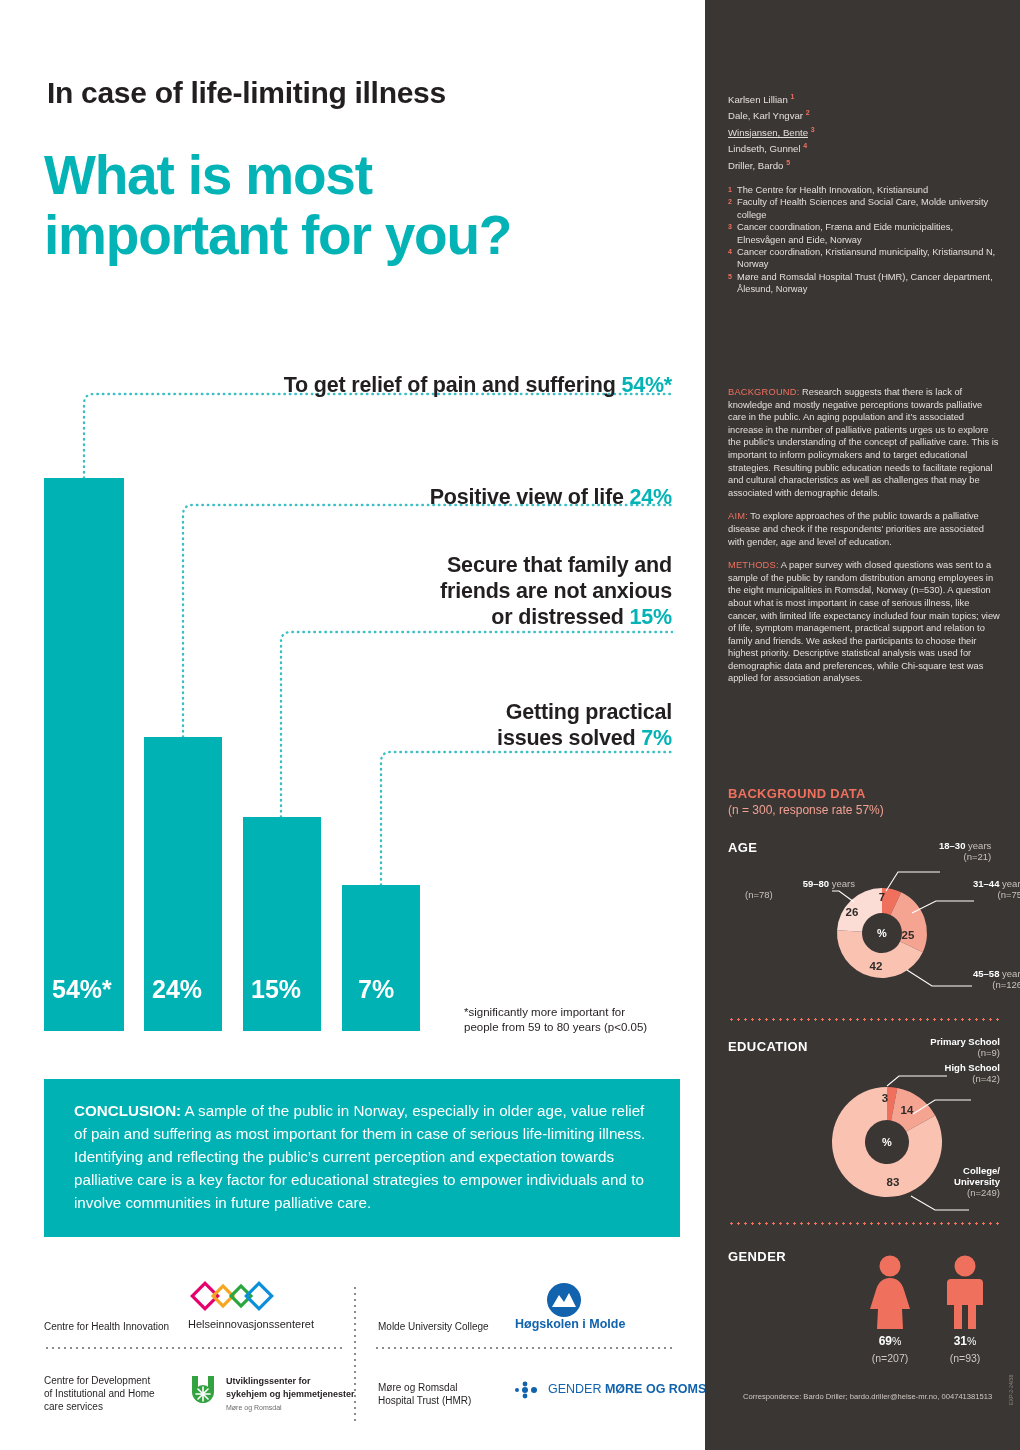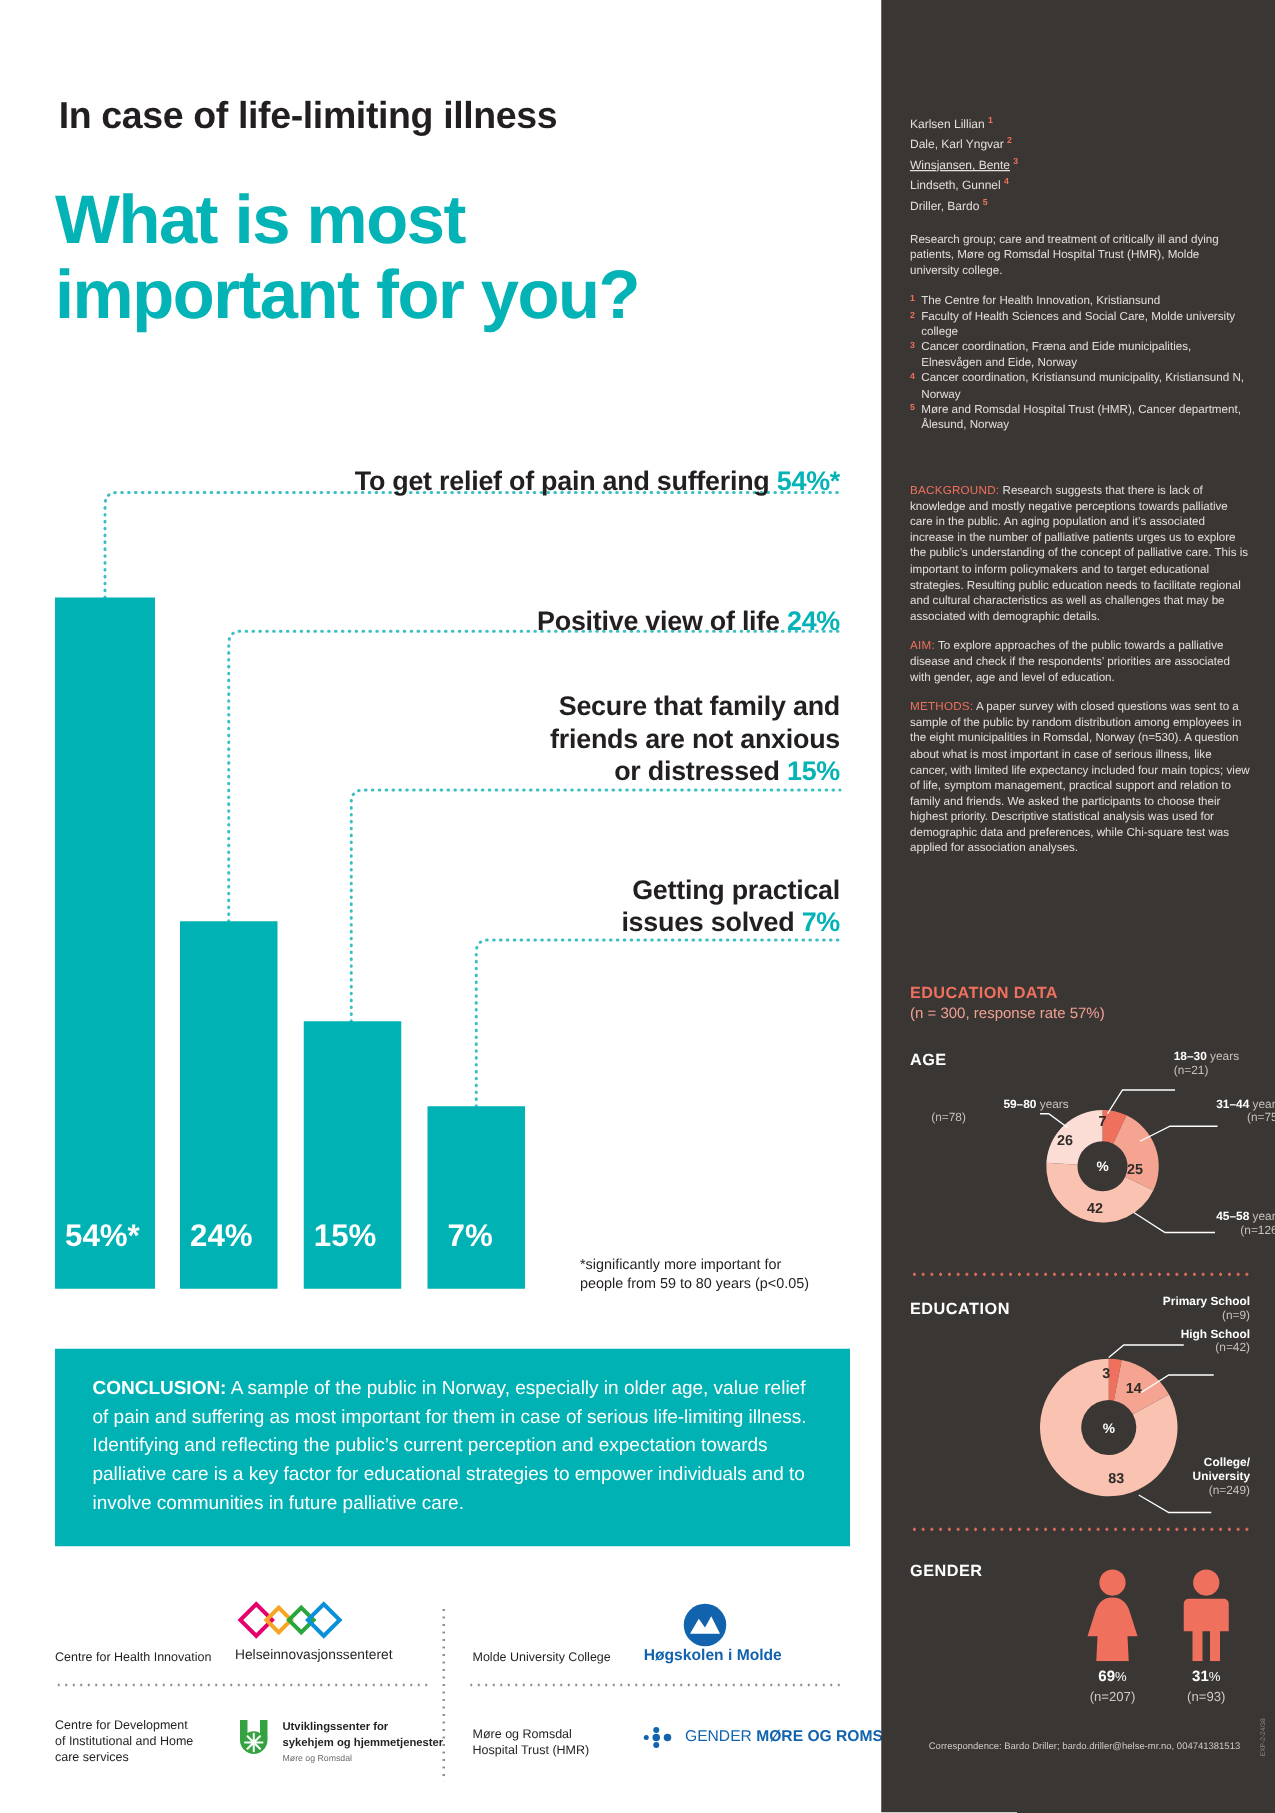--- a/index.html
+++ b/index.html
@@ -215,21 +215,20 @@
   <div class="sidebar">
     <div class="sb-inner" style="top:90px">
       <div class="authors">
         <div class="au"><span>Karlsen Lillian</span> <sup class="rf">1</sup></div>
         <div class="au"><span>Dale, Karl Yngvar</span> <sup class="rf">2</sup></div>
         <div class="au"><span style="text-decoration:underline">Winsjansen, Bente</span> <sup class="rf">3</sup></div>
         <div class="au"><span>Lindseth, Gunnel</span> <sup class="rf">4</sup></div>
         <div class="au"><span>Driller, Bardo</span> <sup class="rf">5</sup></div>
       </div>
 
-      <div class="resgroup">Research group; care and treatment of critically ill and dying patients, Møre og Romsdal Hospital Trust (HMR), Molde university college.</div>
 
       <div class="afflist">
         <div class="aff"><span class="num">1</span><span>The Centre for Health Innovation, Kristiansund</span></div>
         <div class="aff"><span class="num">2</span><span>Faculty of Health Sciences and Social Care, Molde university college</span></div>
         <div class="aff"><span class="num">3</span><span>Cancer coordination, Fræna and Eide municipalities, Elnesvågen and Eide, Norway</span></div>
         <div class="aff"><span class="num">4</span><span>Cancer coordination, Kristiansund municipality, Kristiansund N, Norway</span></div>
         <div class="aff"><span class="num">5</span><span>Møre and Romsdal Hospital Trust (HMR), Cancer department, Ålesund, Norway</span></div>
       </div>
     </div>
 
@@ -239,21 +238,21 @@
       </p>
       <p>
         <span class="lead">AIM:</span><span> To explore approaches of the public towards a palliative disease and check if the respondents’ priorities are associated with gender, age and level of education.</span>
       </p>
       <p>
         <span class="lead">METHODS:</span><span> A paper survey with closed questions was sent to a sample of the public by random distribution among employees in the eight municipalities in Romsdal, Norway (n=530). A question about what is most important in case of serious illness, like cancer, with limited life expectancy included four main topics; view of life, symptom management, practical support and relation to family and friends. We asked the participants to choose their highest priority. Descriptive statistical analysis was used for demographic data and preferences, while Chi-square test was applied for association analyses.</span>
       </p>
     </div>
 
     <div class="sb-inner" style="top:786px">
-      <div class="demo-h">EDUCATION DATA</div>
+      <div class="demo-h">BACKGROUND DATA</div>
       <div class="demo-sub">(n = 300, response rate 57%)</div>
     </div>
 
     <div class="sb-inner sec-h" style="top:840px">AGE</div>
 
     <svg style="position:absolute;left:127px;top:853px;width:190px;height:160px" viewBox="0 0 190 160">
 
       <g transform="translate(50,80)">
 
         <path d="M0,-45 A45,45 0 0,1 19.17,-40.72 L8.52,-18.10 A20,20 0 0,0 0,-20 Z" fill="#f0705e"></path>
@@ -273,21 +272,21 @@
       </g>
       <text x="50" y="84" text-anchor="middle" fill="#ffffff" font-size="11" font-weight="bold" font-family="Liberation Sans, sans-serif">%</text>
       <text x="50" y="48" text-anchor="middle" fill="#2f2c2a" font-size="11.5" font-weight="bold" font-family="Liberation Sans, sans-serif">7</text>
       <text x="76" y="86" text-anchor="middle" fill="#2f2c2a" font-size="11.5" font-weight="bold" font-family="Liberation Sans, sans-serif">25</text>
       <text x="44" y="117" text-anchor="middle" fill="#2f2c2a" font-size="11.5" font-weight="bold" font-family="Liberation Sans, sans-serif">42</text>
       <text x="20" y="63" text-anchor="middle" fill="#2f2c2a" font-size="11.5" font-weight="bold" font-family="Liberation Sans, sans-serif">26</text>
     </svg>
 
     <div class="cal" style="left:234px;top:840px;text-align:left">
       <div><span>18–30</span> <span class="sub">years</span></div>
-      <div style="text-align:left"><span class="sub">(n=21)</span></div>
+      <div style="text-align:right"><span class="sub">(n=21)</span></div>
     </div>
 
     <div class="cal" style="left:268px;top:878px;text-align:left">
       <div><span>31–44</span> <span class="sub">years</span></div>
       <div style="text-align:right"><span class="sub">(n=75)</span></div>
     </div>
 
     <div class="cal" style="left:268px;top:968px;text-align:left">
       <div><span>45–58</span> <span class="sub">years</span></div>
       <div style="text-align:right"><span class="sub">(n=126)</span></div>

